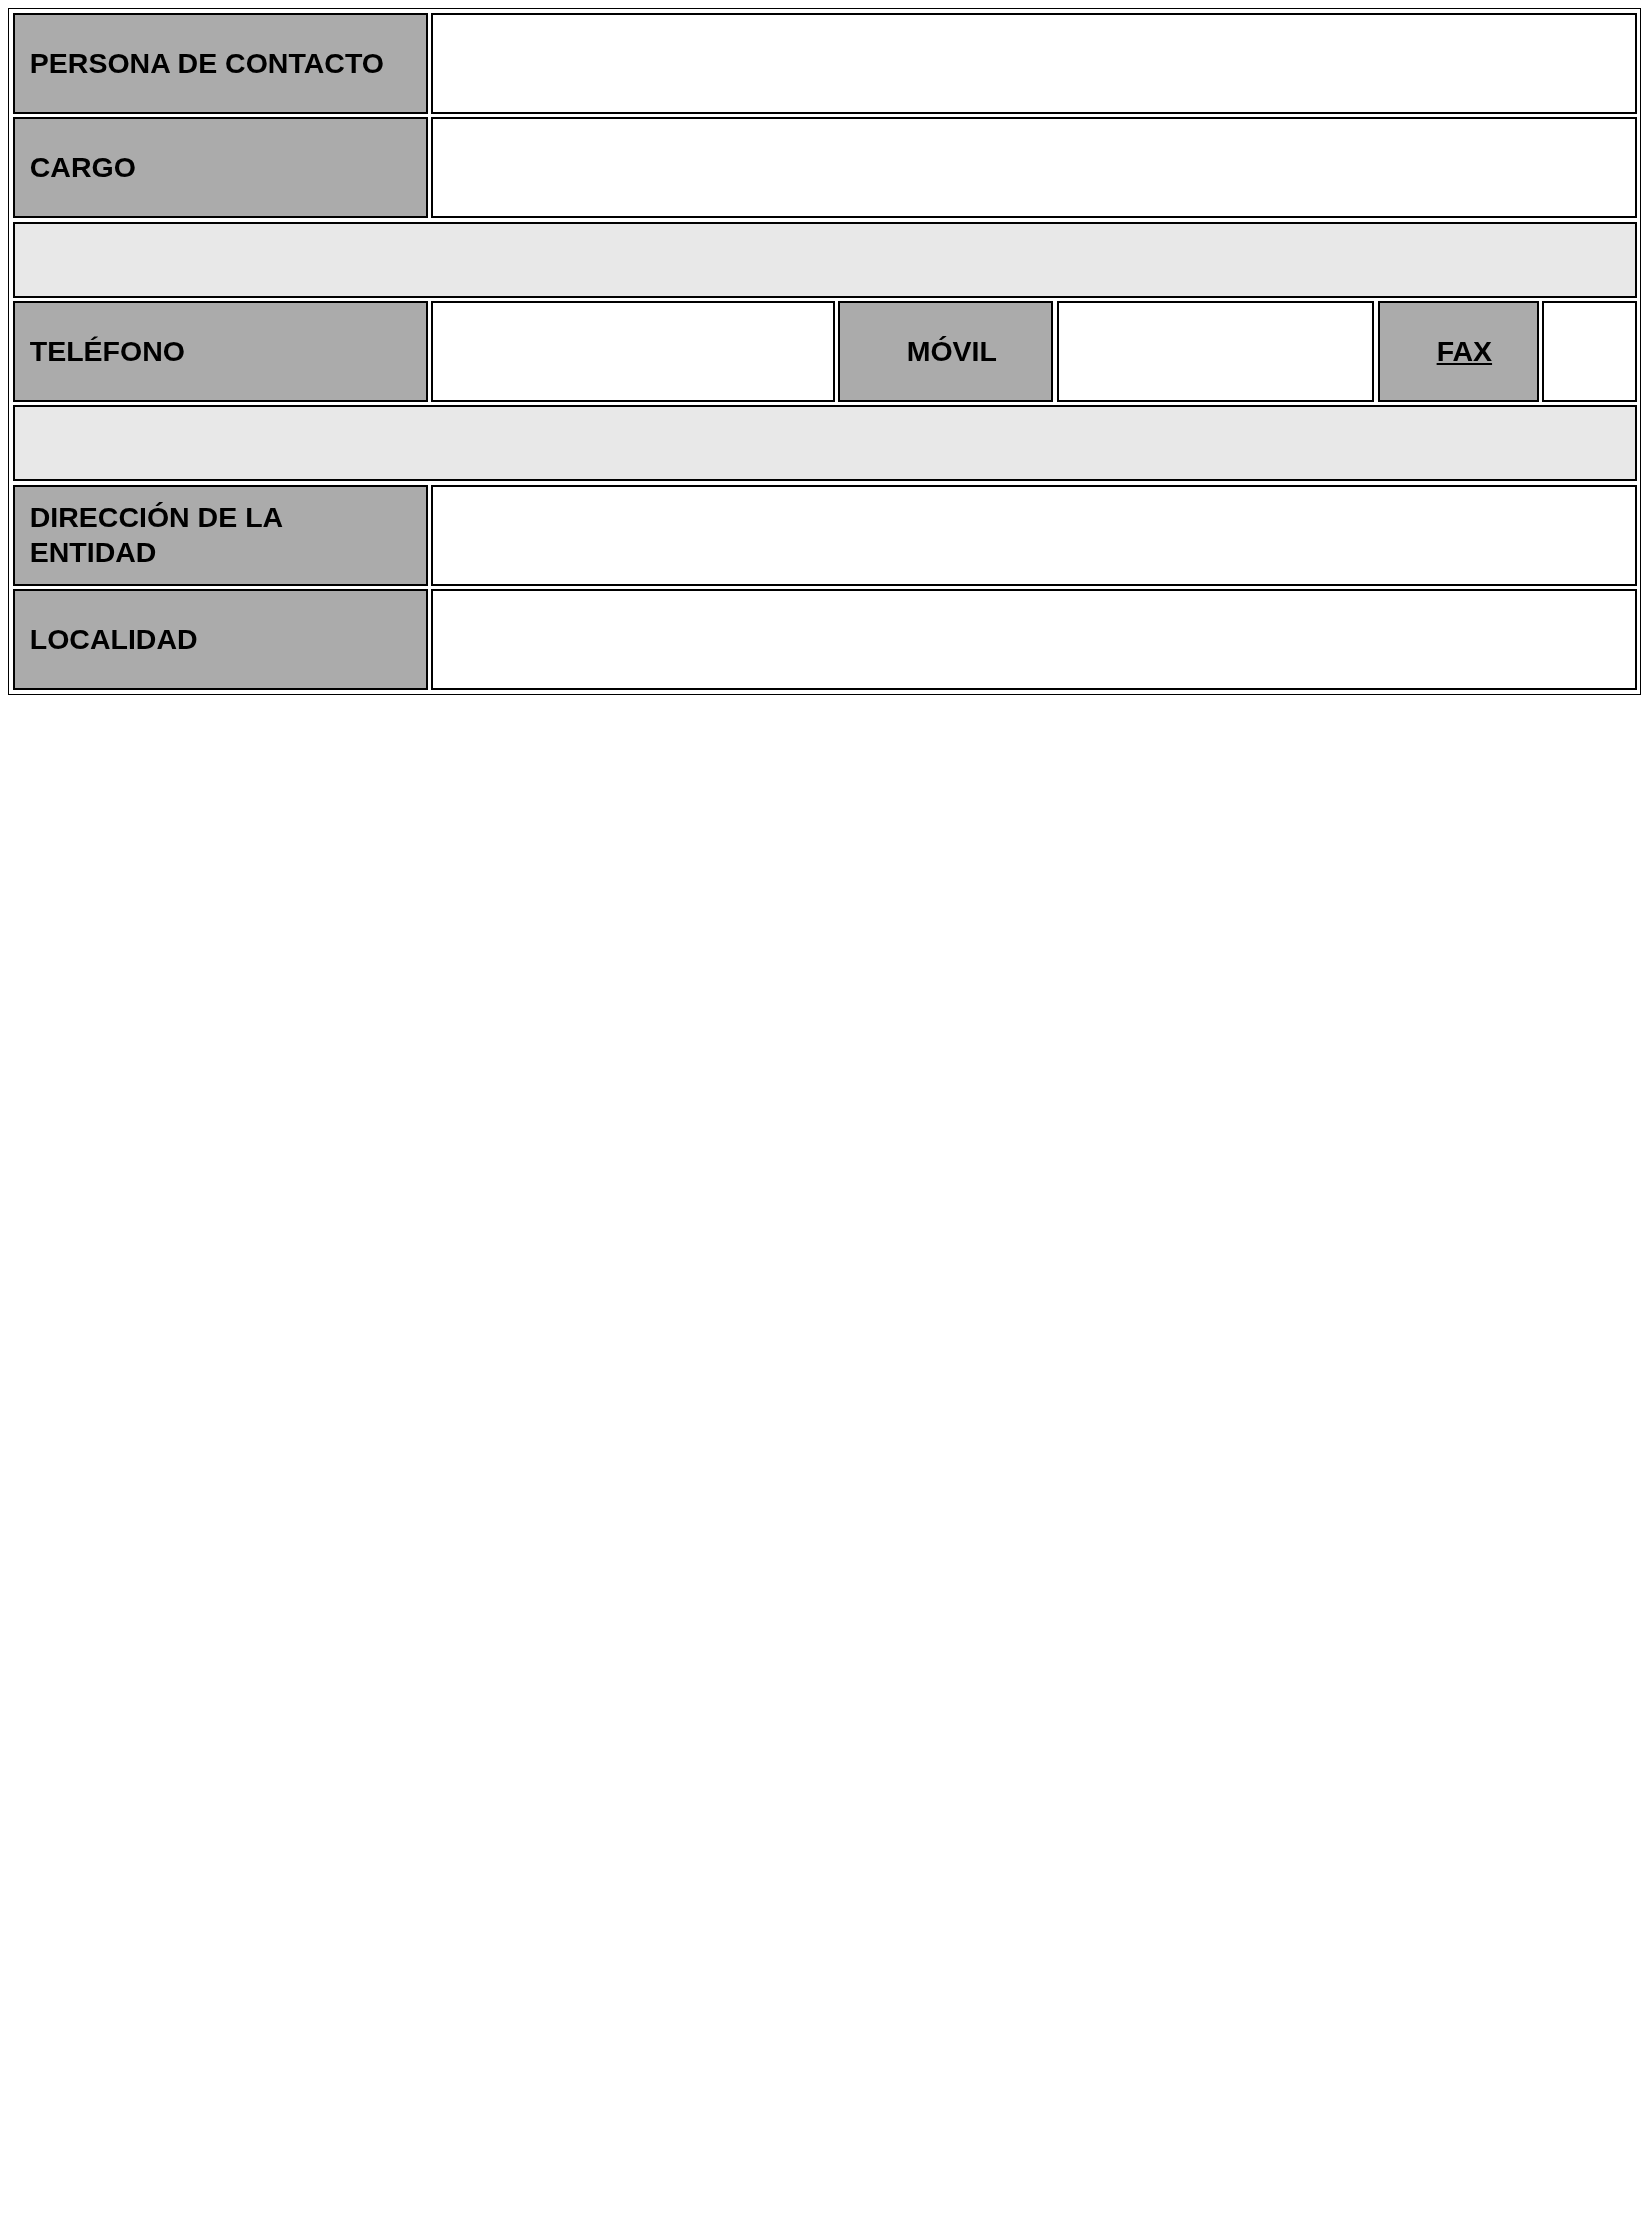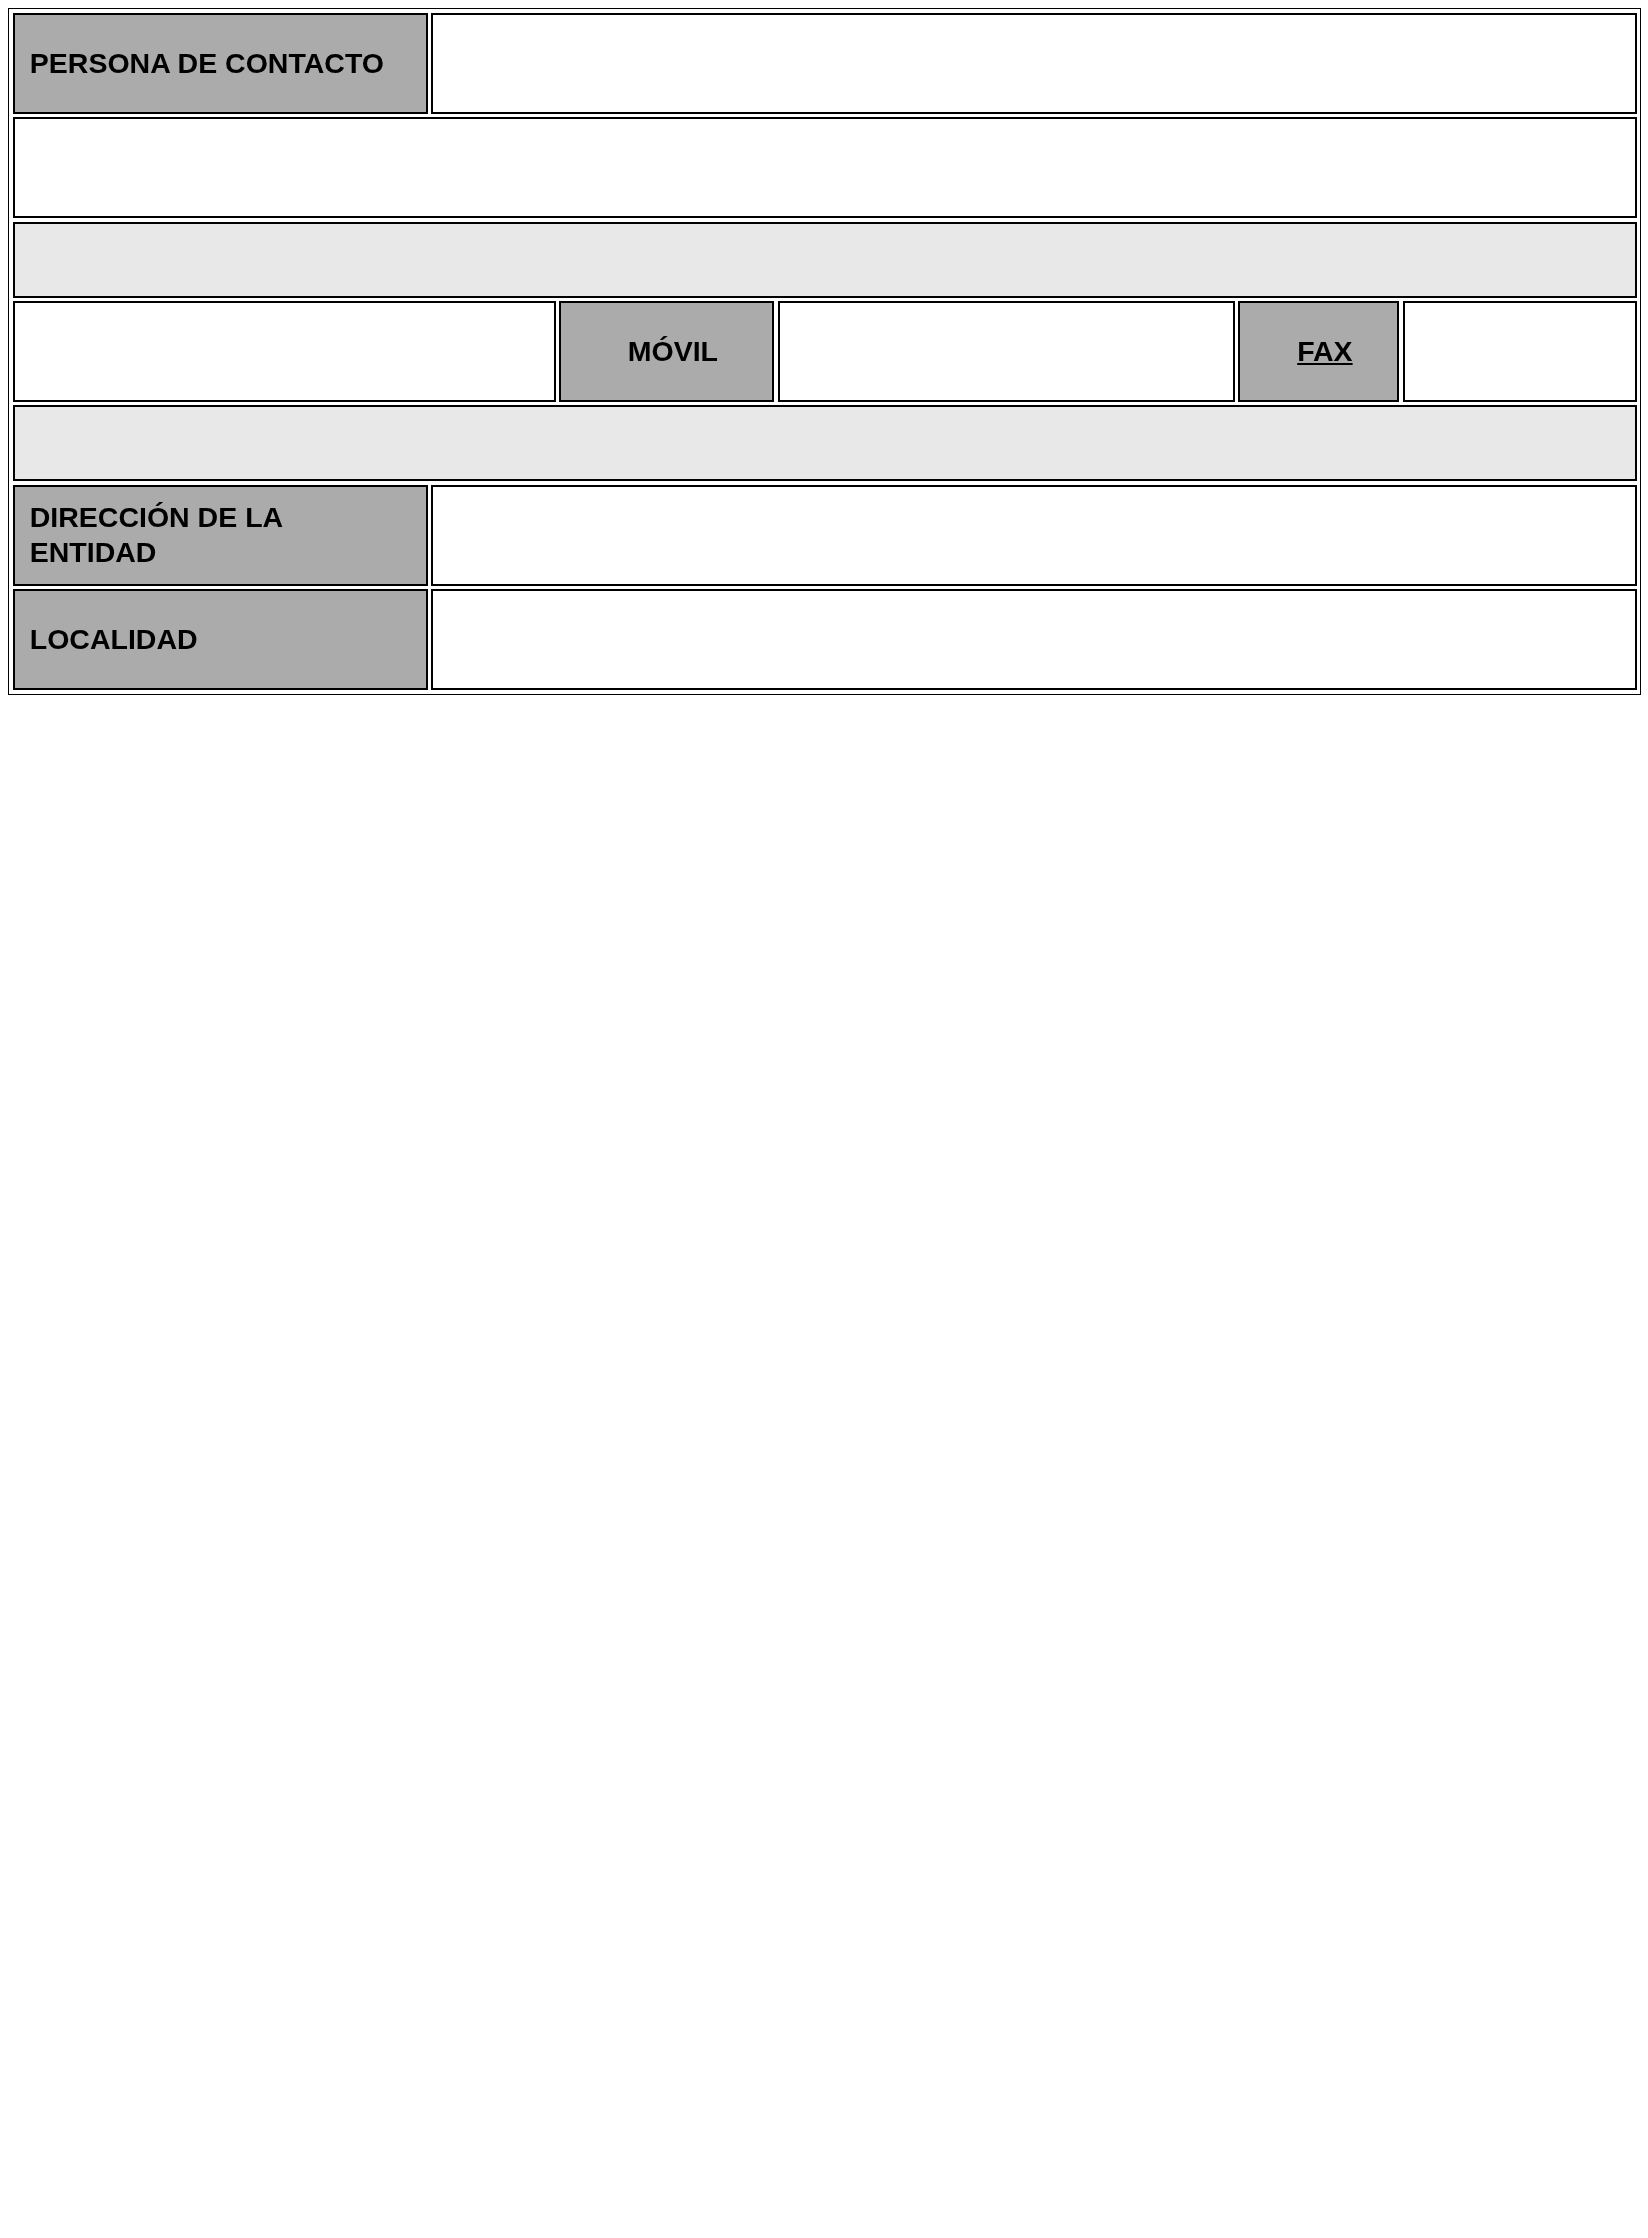--- a/index.html
+++ b/index.html
@@ -84,28 +84,34 @@
 <div class="form-table">
 
   <div class="row">
     <div class="cell label w-label">
       <span>PERSONA DE CONTACTO</span>
     </div>
     <div class="cell value"></div>
   </div>
 
   <div class="row">
+    <div class="cell label w-label">
+      <span>CARGO</span>
+    </div>
     <div class="cell value"></div>
   </div>
 
   <div class="row sep-row">
     <div class="cell separator"></div>
   </div>
 
   <div class="row">
+    <div class="cell label w-label">
+      <span>TELÉFONO</span>
+    </div>
     <div class="cell value w-telval"></div>
     <div class="cell label center w-movil">
       <span>MÓVIL</span>
     </div>
     <div class="cell value w-movval"></div>
     <div class="cell label center w-fax">
       <span>FAX</span>
     </div>
     <div class="cell value"></div>
   </div>

